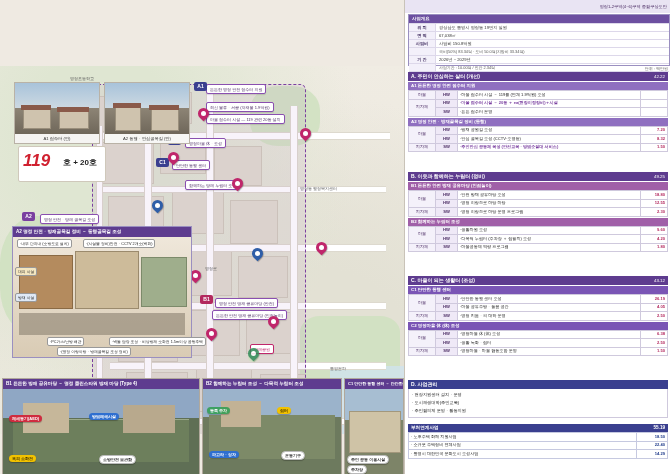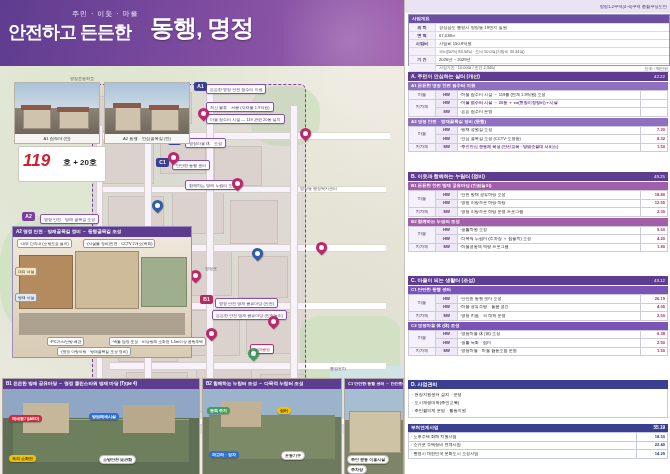--- a/index.html
+++ b/index.html
@@ -117,25 +117,20 @@
   .bud-h{height:8px;background:#3a3f8f;color:#fff;font-size:4.6px;font-weight:bold;line-height:8px;padding-left:3px;}
   table.b{width:100%;border-collapse:collapse;font-size:4.1px;}
   table.b td{border:0.4px solid #c6c9e0;padding:0.5px 2px;line-height:6.5px;}
   table.b td.n{text-align:right;width:26px;color:#1e3a8a;font-weight:bold;}
 </style>
 </head>
 <body>
 
 <div class="page">
 
-  <div class="header">
-    <div class="hdr-small">주민 · 이웃 · 마을</div>
-    <div class="hdr-main">안전하고 든든한</div>
-    <div class="hdr-title">동행, 명정</div>
-  </div>
 
   <div class="map">
     <div class="map-bg"></div>
 
     <div class="green" style="left:0px;top:150px;width:92px;height:120px;"></div>
     <div class="green" style="left:250px;top:20px;width:70px;height:60px;"></div>
     <div class="green" style="left:300px;top:250px;width:100px;height:80px;border-radius:20%;"></div>
     <div class="river" style="left:330px;top:300px;width:74px;height:108px;opacity:.8;"></div>
 
     <div class="blk" style="left:96px;top:30px;width:46px;height:34px;"></div>

